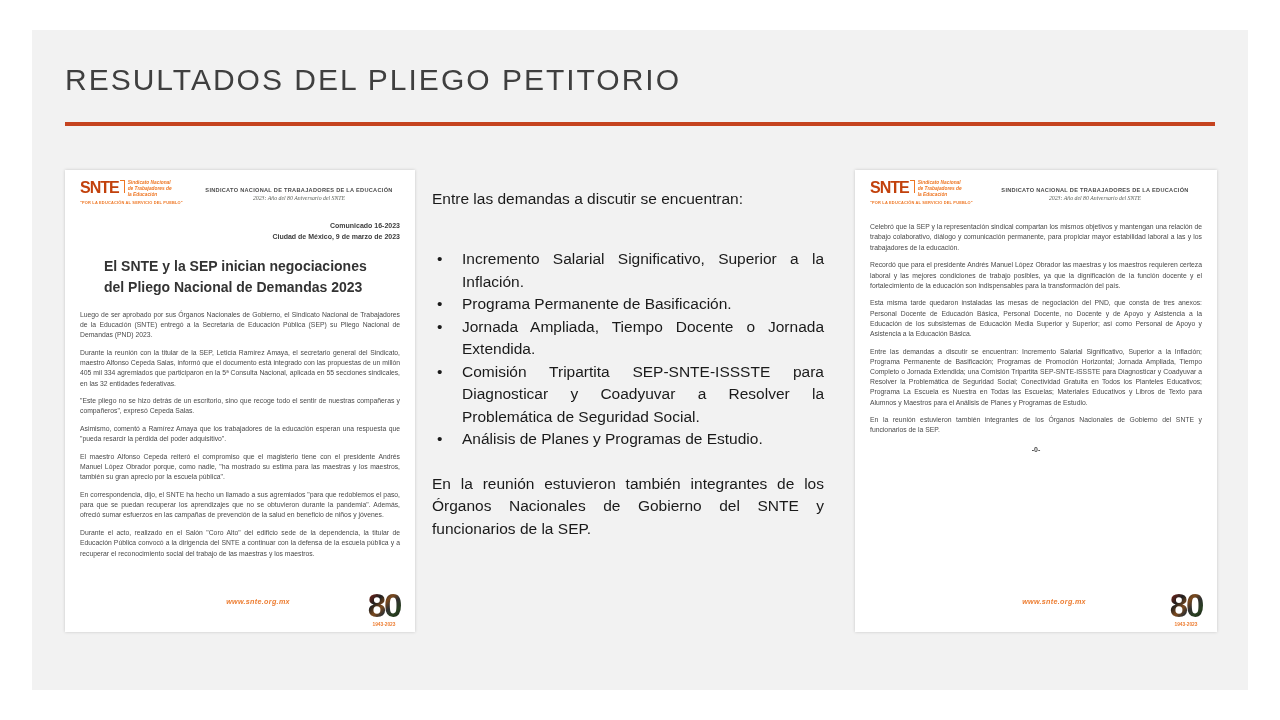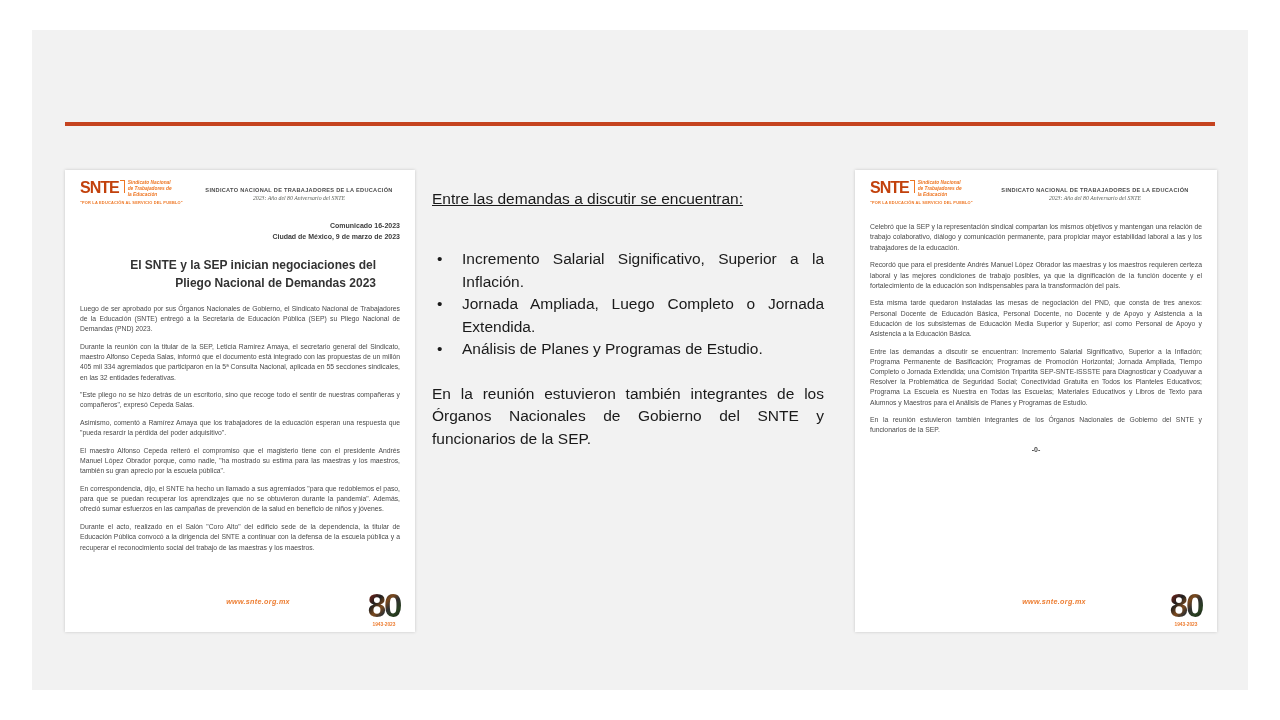--- a/index.html
+++ b/index.html
@@ -58,21 +58,21 @@
   .year-legend {
     font-family: "Liberation Serif", serif; font-style: italic;
     font-size: 5.8px; color: #5a5f58; margin-top: 1.5px;
   }
 
   .comunicado {
     text-align: right; font-weight: bold; font-size: 7px; color: #3c3c3c;
     margin-top: 16px; line-height: 1.55;
   }
   .doc-headline {
-    text-align: right; font-weight: bold; font-size: 12px; color: #333333;
+    text-align: left; font-weight: bold; font-size: 14px; color: #333333;
     margin: 13px 24px 12px; line-height: 1.5;
   }
   .doc-para {
     text-align: justify; font-size: 6.8px; line-height: 1.5; color: #4a4a4a;
     margin-bottom: 7.5px;
   }
   .doc-right .doc-body { margin-top: 17px; }
   .end-mark { text-align: center; font-size: 7px; font-weight: bold; color: #4a4a4a; margin-top: 10px; }
 
   .footer-url {
@@ -88,36 +88,37 @@
     -webkit-background-clip: text; background-clip: text;
     -webkit-text-fill-color: transparent; color: #222;
   }
   .anniv-years { font-size: 4.8px; font-weight: bold; color: #ed7d31; margin-top: 1px; }
 
   
   .summary {
     position: absolute; left: 400px; top: 158px; width: 392px;
     font-size: 15.5px; color: #1a1a1a; line-height: 1.45;
   }
-  .summary-intro { margin-bottom: 0; text-decoration: underline; }
+  .summary-intro { margin-bottom: 0; }
   .summary-list { list-style: none; margin-top: 38px; }
   .summary-list li {
     position: relative; padding-left: 30px; text-align: justify;
   }
   .summary-list li::before {
     content: "\2022"; position: absolute; left: 5px; top: 0;
   }
   .summary-closing { margin-top: 22px; text-align: justify; }
 </style>
 </head>
 <body>
 
 <div class="page">
   <div class="slide">
 
+    <h1 class="slide-title">RESULTADOS DEL PLIEGO PETITORIO</h1>
     <div class="title-rule"></div>
 
     <article class="doc doc-left">
       <div class="doc-header">
         <div class="snte-logo">
           <div class="logo-row">
             <span class="logo-acronym">SNTE</span>
             <span class="logo-bracket"></span>
             <span class="logo-name">Sindicato Nacional de Trabajadores de la Educación</span>
           </div>
@@ -150,21 +151,23 @@
       <div class="anniv">
         <div class="anniv-num">80</div>
         <div class="anniv-years">1943-2023</div>
       </div>
     </article>
 
     <section class="summary">
       <p class="summary-intro">Entre las demandas a discutir se encuentran:</p>
       <ul class="summary-list">
         <li>Incremento Salarial Significativo, Superior a la Inflación.</li>
-        <li>Jornada Ampliada,  Luego Completo o Jornada Extendida.</li>
+        <li>Programa Permanente de Basificación.</li>
+        <li>Jornada Ampliada,  Tiempo Docente o Jornada Extendida.</li>
+        <li>Comisión Tripartita SEP-SNTE-ISSSTE  para Diagnosticar y Coadyuvar a Resolver la Problemática de Seguridad Social.</li>
         <li>Análisis de Planes y Programas de Estudio.</li>
       </ul>
       <p class="summary-closing">En la reunión estuvieron también integrantes de los Órganos Nacionales de Gobierno del SNTE y funcionarios de la SEP.</p>
     </section>
 
     <article class="doc doc-right">
       <div class="doc-header">
         <div class="snte-logo">
           <div class="logo-row">
             <span class="logo-acronym">SNTE</span>

